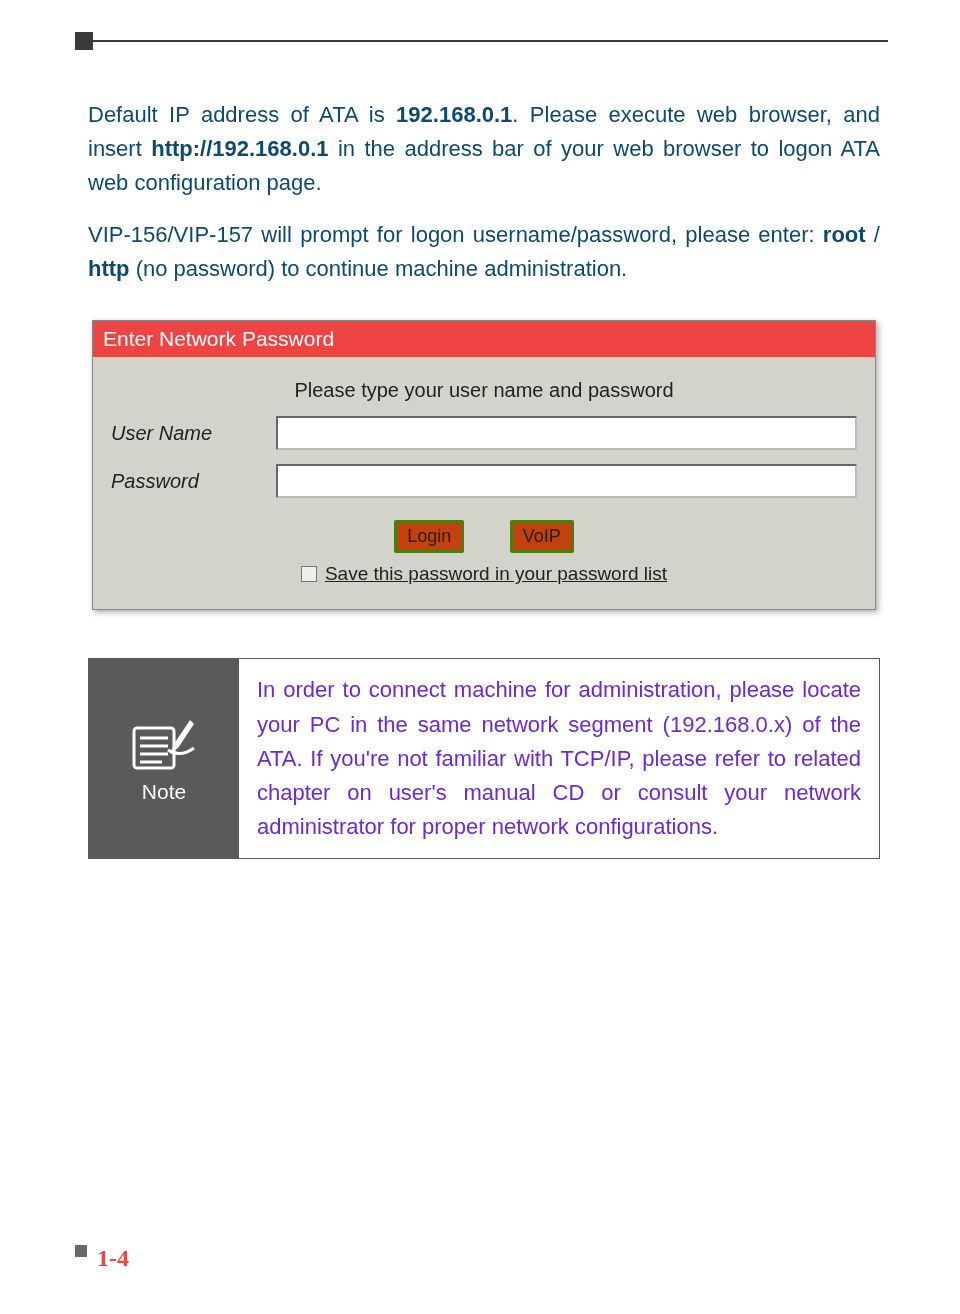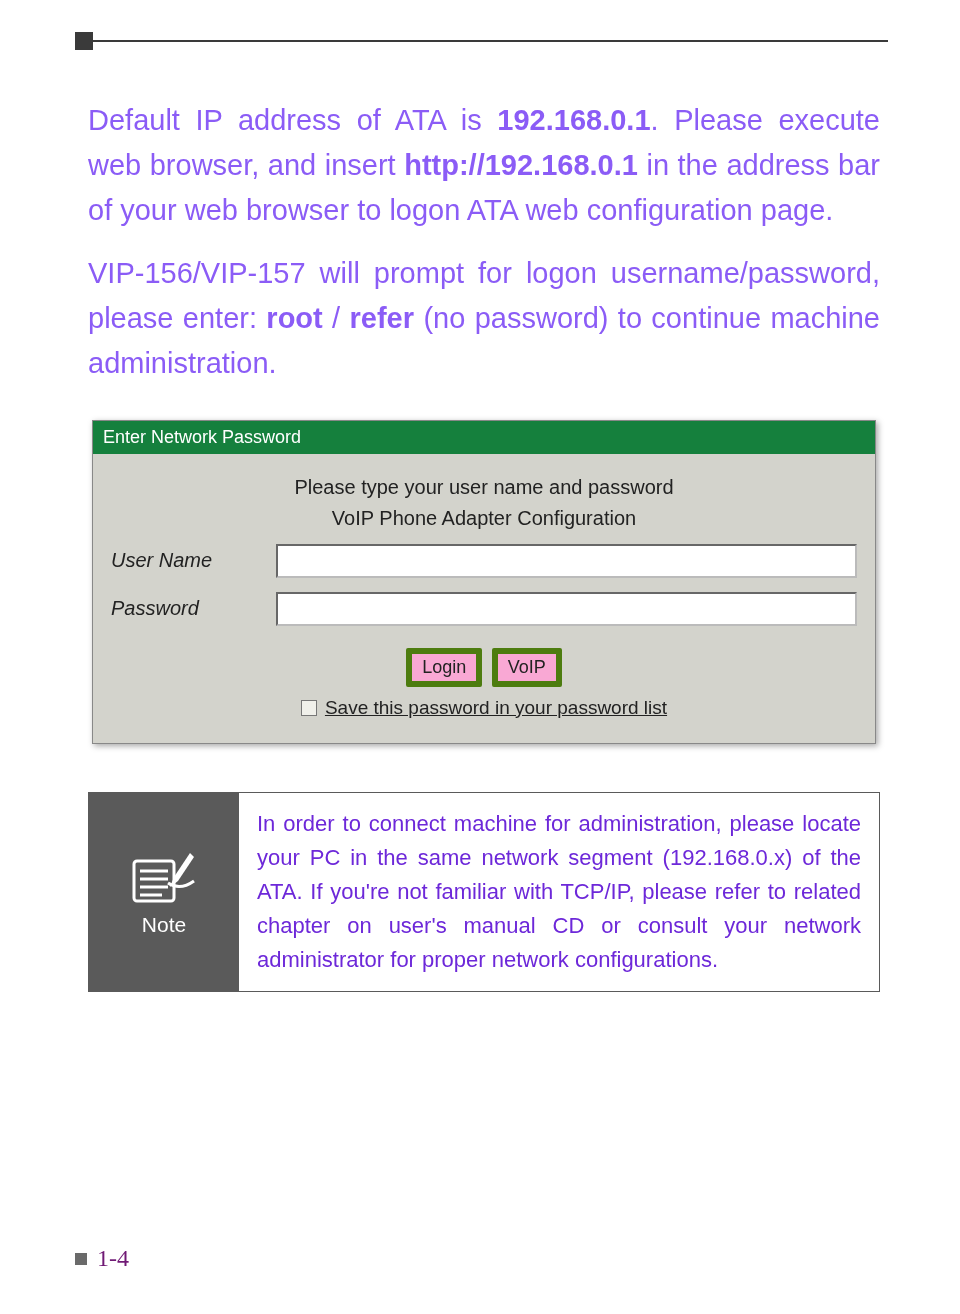--- a/index.html
+++ b/index.html
@@ -27,40 +27,40 @@
     height: 18px;
     background: #3a3a3a;
   }
   .content {
     position: absolute;
     top: 98px;
     left: 88px;
     right: 80px;
   }
   .para {
-    font-size: 29px;
+    font-size: 22px;
     line-height: 1.55;
     text-align: justify;
     margin-bottom: 18px;
-    color: #8b5cf6;
+    color: #0c4a6e;
   }
   .bold { font-weight: bold; }
 
   .dialog {
     margin: 34px 4px 0 4px;
     background: #d3d3cc;
     border: 1px solid #888;
     box-shadow: 2px 2px 6px rgba(0,0,0,0.35);
   }
   .dlg-title {
-    background: #15803d;
+    background: #ef4444;
     color: #fff;
     padding: 6px 10px;
     font-family: Arial, sans-serif;
-    font-size: 18px;
+    font-size: 21px;
   }
   .dlg-body {
     padding: 22px 18px 24px 18px;
     color: #222;
     font-family: Arial, sans-serif;
     font-size: 20px;
   }
   .dlg-line1, .dlg-line2 { text-align: center; margin-bottom: 8px; }
   .form-row {
     display: flex;
@@ -78,26 +78,26 @@
     height: 34px;
     background: #fff;
     border: 2px inset #bbb;
   }
   .dlg-buttons {
     text-align: center;
     margin-top: 22px;
   }
   .btn {
     display: inline-block;
-    border: 6px solid #4d7c0f;
-    background: #f9a8d4;
+    border: 3px solid #4d7c0f;
+    background: #c2410c;
     padding: 3px 10px;
     font-size: 18px;
     border-radius: 2px;
-    margin: 0 2px;
+    margin: 0 20px;
     font-family: Arial, sans-serif;
   }
   .dlg-check {
     text-align: center;
     margin-top: 10px;
     font-size: 19px;
     color: #222;
     text-decoration: underline;
   }
   .chk {
@@ -138,24 +138,25 @@
     text-align: justify;
     color: #6d28d9;
     background: #fff;
   }
 
   .footer {
     position: absolute;
     bottom: 42px;
     left: 75px;
     display: flex;
-    align-items: center;
+    align-items: flex-start;
     font-family: "Times New Roman", serif;
     font-size: 24px;
-    color: #701a75;
+    color: #ef4444;
+    font-weight: bold;
   }
   .footer .sq {
     width: 12px;
     height: 12px;
     background: #6a6a6a;
     margin-right: 10px;
   }
 </style>
 </head>
 <body>
@@ -163,28 +164,27 @@
 <div class="top-rule"></div>
 <div class="top-box"></div>
 
 <div class="content">
 
   <p class="para">
     <span>Default IP address of ATA is </span><span class="bold">192.168.0.1</span><span>. Please execute web browser, and insert </span><span class="bold">http://192.168.0.1</span><span> in the address bar of your web browser to logon ATA web configuration page.</span>
   </p>
 
   <p class="para">
-    <span>VIP-156/VIP-157 will prompt for logon username/password, please enter: </span><span class="bold">root</span><span> / </span><span class="bold">refer</span><span> (no password) to continue machine administration.</span>
+    <span>VIP-156/VIP-157 will prompt for logon username/password, please enter: </span><span class="bold">root</span><span> / </span><span class="bold">http</span><span> (no password) to continue machine administration.</span>
   </p>
 
   <div class="dialog">
     <div class="dlg-title">Enter Network Password</div>
     <div class="dlg-body">
       <div class="dlg-line1">Please type your user name and password</div>
-      <div class="dlg-line2">VoIP Phone Adapter Configuration</div>
 
       <div class="form-row">
         <div class="form-label">User Name</div>
         <div class="form-input"></div>
       </div>
       <div class="form-row">
         <div class="form-label">Password</div>
         <div class="form-input"></div>
       </div>
 

